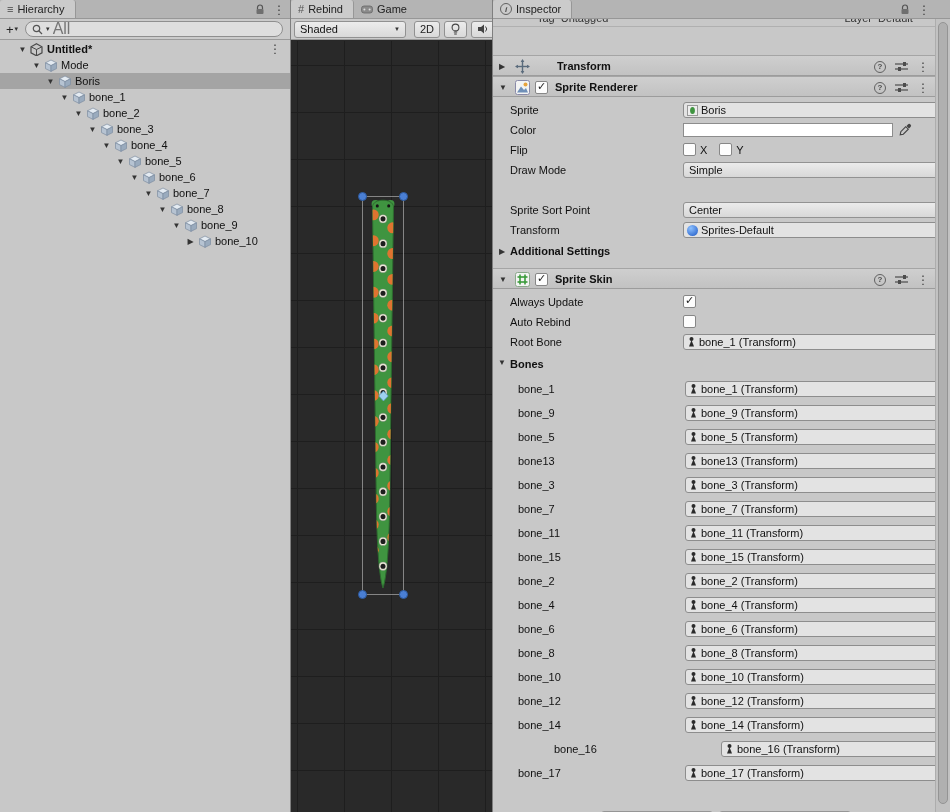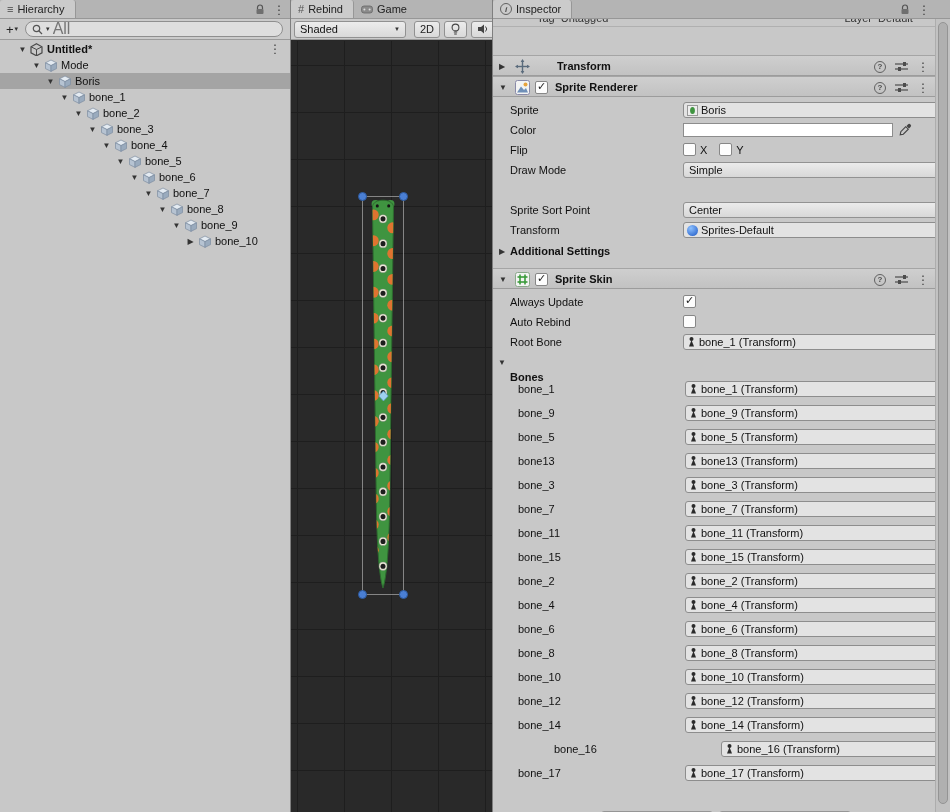--- a/index.html
+++ b/index.html
@@ -645,21 +645,21 @@
                 <path d="M4.5 3 L7 9.5 L2 9.5 Z" fill="#2b2b2b"></path>
               </svg>
           </span>
           <span>bone_1 (Transform)</span>
 
         </span>
       </div>
 
       <div class="frow" style="top:334px;">
         <span style="position:absolute;left:5px;top:5px;font-size:8px;color:#333;">▼</span>
-        <span class="sec-label" style="left:17px;top:18px;">Bones</span>
+        <span class="sec-label" style="left:17px;top:5px;">Bones</span>
       </div>
 
       <div class="bones-wrap" style="top:360px;" id="bones-list">
           <div class="bone-row" style="top: 0px;">
     <span class="blabel">bone_1</span>
     <span class="fctrl objf" style="position:absolute;top:2px;">
       <span>
         <svg width="9" height="11" viewBox="0 0 9 11">
                   <circle cx="4.5" cy="2" r="2" fill="#2b2b2b"></circle>
                   <path d="M4.5 3 L7 9.5 L2 9.5 Z" fill="#2b2b2b"></path>

